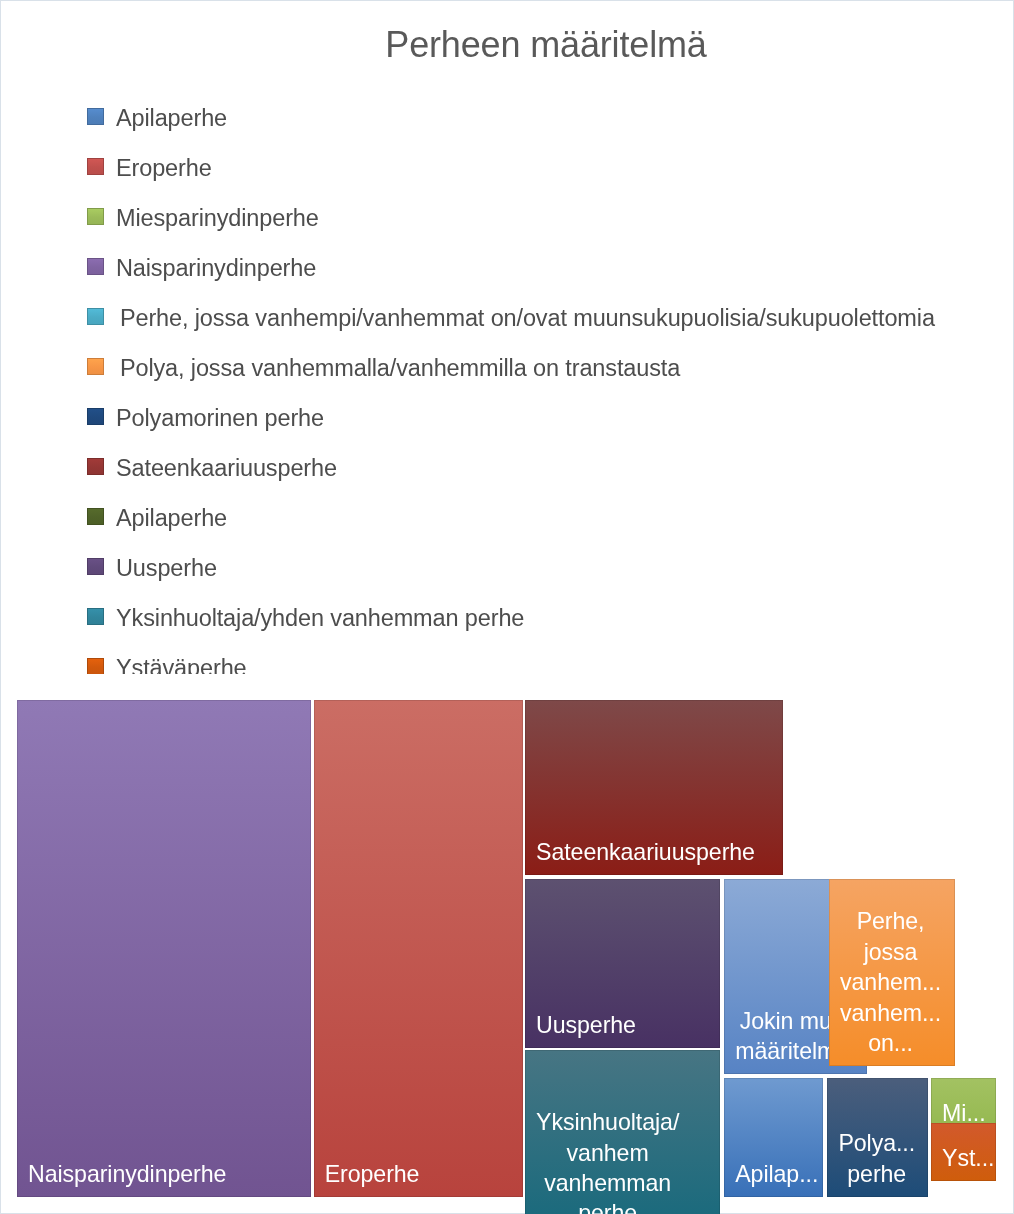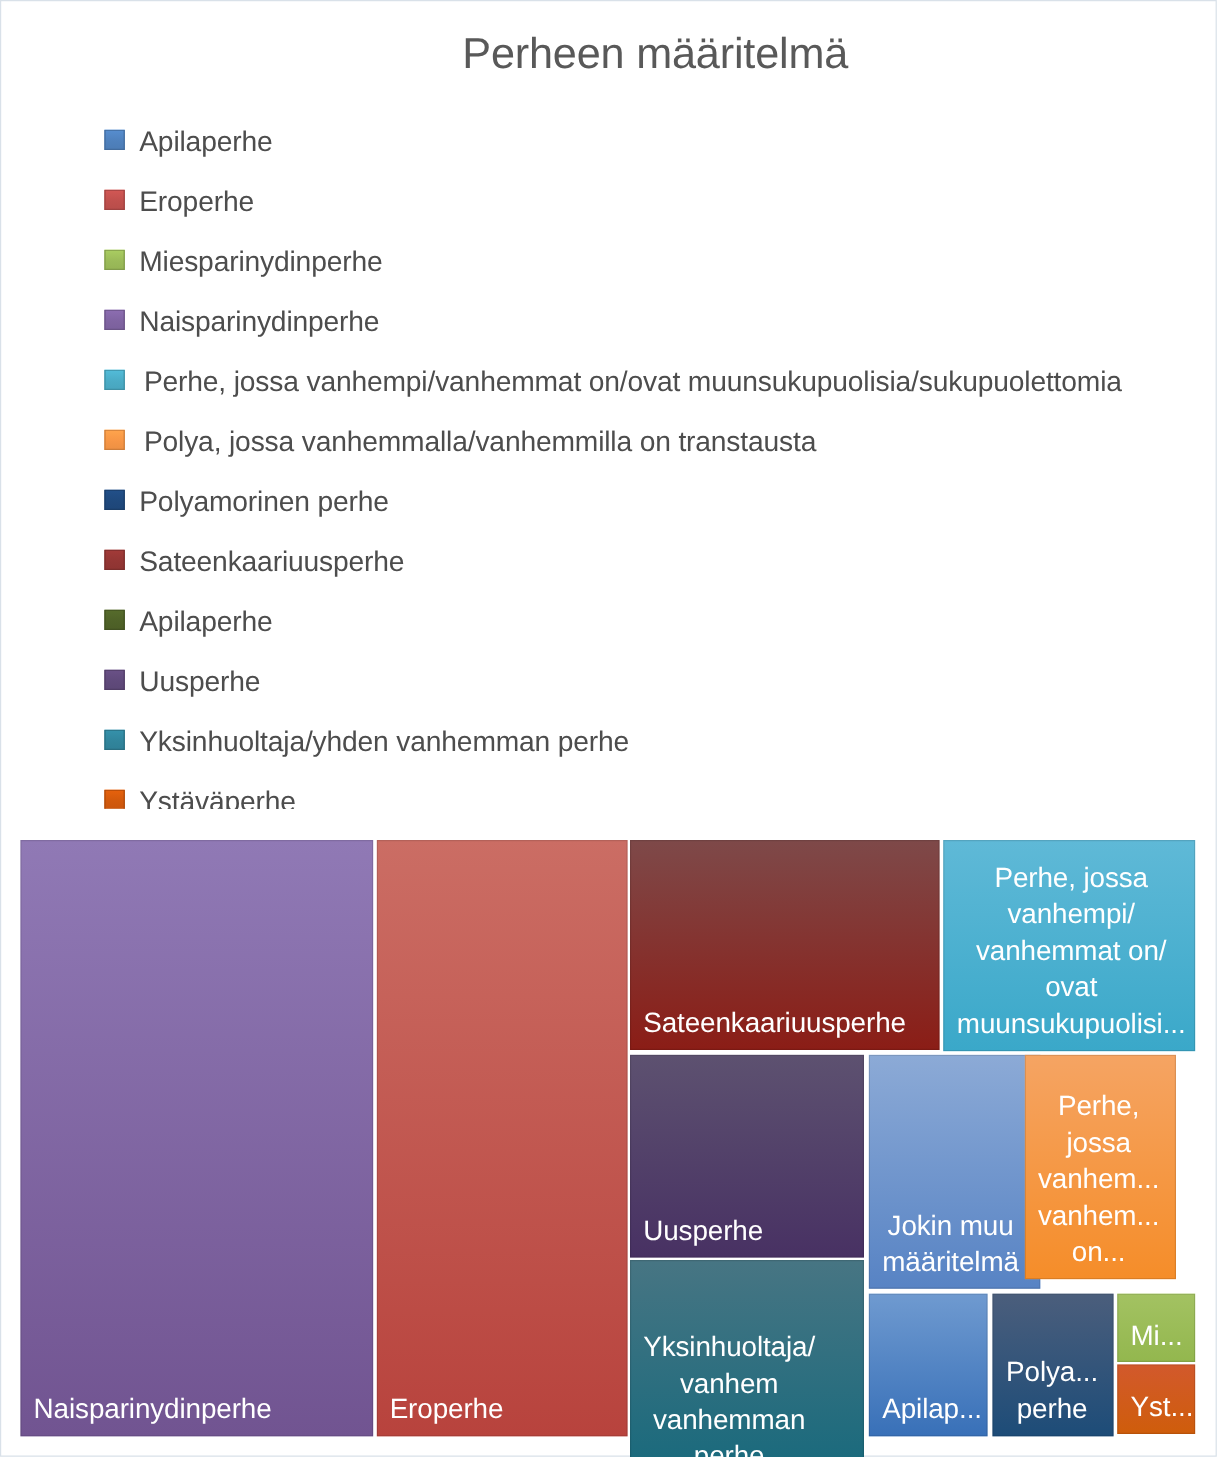--- a/index.html
+++ b/index.html
@@ -96,41 +96,32 @@
       <div class="cell" style="left: 296.7px; top: 0px; width: 209px; height: 497px; background: linear-gradient(rgb(203, 109, 100) 0%, rgb(184, 67, 61) 100%); box-shadow: rgba(0, 0, 0, 0.11) 0px 0px 0px 1px inset;">
       <div class="cell-lab lab-l">
           <div>Eroperhe</div>
         </div>
     </div>
       <div class="cell" style="left: 508px; top: 0px; width: 258.4px; height: 175.4px; background: linear-gradient(rgb(126, 73, 73) 0%, rgb(139, 29, 22) 100%); box-shadow: rgba(0, 0, 0, 0.11) 0px 0px 0px 1px inset;">
       <div class="cell-lab lab-l">
           <div>Sateenkaariuusperhe</div>
         </div>
     </div>
-      <div class="cell" style="left: 769.4px; top: 0px; width: 209.7px; height: 175.5px; background: linear-gradient(rgb(95, 185, 215) 0%, rgb(58, 168, 201) 100%); box-shadow: rgba(0, 0, 0, 0.11) 0px 0px 0px 1px inset;">
-      <div class="cell-lab lab-c">
-          <div>Perhe, jossa</div>
-          <div>vanhempi/</div>
-          <div>vanhemmat on/</div>
-          <div>ovat</div>
-          <div>muunsukupuolisi...</div>
-        </div>
-    </div>
       <div class="cell" style="left: 508px; top: 179.4px; width: 194.6px; height: 168.3px; background: linear-gradient(rgb(93, 81, 112) 0%, rgb(72, 49, 99) 100%); box-shadow: rgba(0, 0, 0, 0.11) 0px 0px 0px 1px inset;">
       <div class="cell-lab lab-l">
           <div>Uusperhe</div>
         </div>
     </div>
       <div class="cell" style="left: 707.2px; top: 178.9px; width: 143.2px; height: 195.4px; background: linear-gradient(rgb(140, 170, 214) 0%, rgb(87, 131, 196) 100%); box-shadow: rgba(0, 0, 0, 0.11) 0px 0px 0px 1px inset;">
       <div class="cell-lab lab-c">
           <div>Jokin muu</div>
           <div>määritelmä</div>
         </div>
     </div>
-      <div class="cell" style="left: 837px; top: 178.9px; width: 126.1px; height: 187px; background: linear-gradient(rgb(245, 164, 99) 0%, rgb(245, 141, 41) 100%); box-shadow: rgba(0, 0, 0, 0.11) 0px 0px 0px 1px inset;">
+      <div class="cell" style="left: 812px; top: 178.9px; width: 126.1px; height: 187px; background: linear-gradient(rgb(245, 164, 99) 0%, rgb(245, 141, 41) 100%); box-shadow: rgba(0, 0, 0, 0.11) 0px 0px 0px 1px inset;">
       <div class="cell-lab lab-c">
           <div>Perhe,</div>
           <div>jossa</div>
           <div>vanhem...</div>
           <div>vanhem...</div>
           <div>on...</div>
         </div>
     </div>
       <div class="cell" style="left: 508px; top: 350.4px; width: 194.6px; height: 186px; background: linear-gradient(rgb(71, 117, 131) 0%, rgb(22, 105, 124) 100%); box-shadow: rgba(0, 0, 0, 0.11) 0px 0px 0px 1px inset;">
       <div class="cell-lab lab-c">
@@ -149,20 +140,20 @@
       <div class="cell-lab lab-c">
           <div>Polya...</div>
           <div>perhe</div>
         </div>
     </div>
       <div class="cell" style="left: 914.1px; top: 378.2px; width: 65.4px; height: 57.3px; background: linear-gradient(rgb(163, 194, 98) 0%, rgb(147, 183, 78) 100%); box-shadow: rgba(0, 0, 0, 0.11) 0px 0px 0px 1px inset;">
       <div class="cell-lab lab-c">
           <div>Mi...</div>
         </div>
     </div>
-      <div class="cell" style="left: 914.1px; top: 437px; width: 65.4px; height: 58.1px; background: linear-gradient(rgb(210, 89, 44) 0%, rgb(207, 93, 11) 100%); box-shadow: rgba(0, 0, 0, 0.11) 0px 0px 0px 1px inset;">
+      <div class="cell" style="left: 914.1px; top: 423px; width: 65.4px; height: 58.1px; background: linear-gradient(rgb(210, 89, 44) 0%, rgb(207, 93, 11) 100%); box-shadow: rgba(0, 0, 0, 0.11) 0px 0px 0px 1px inset;">
       <div class="cell-lab lab-c">
           <div>Yst...</div>
         </div>
     </div>
     </div>
 
 </div>
 
 </body></html>

